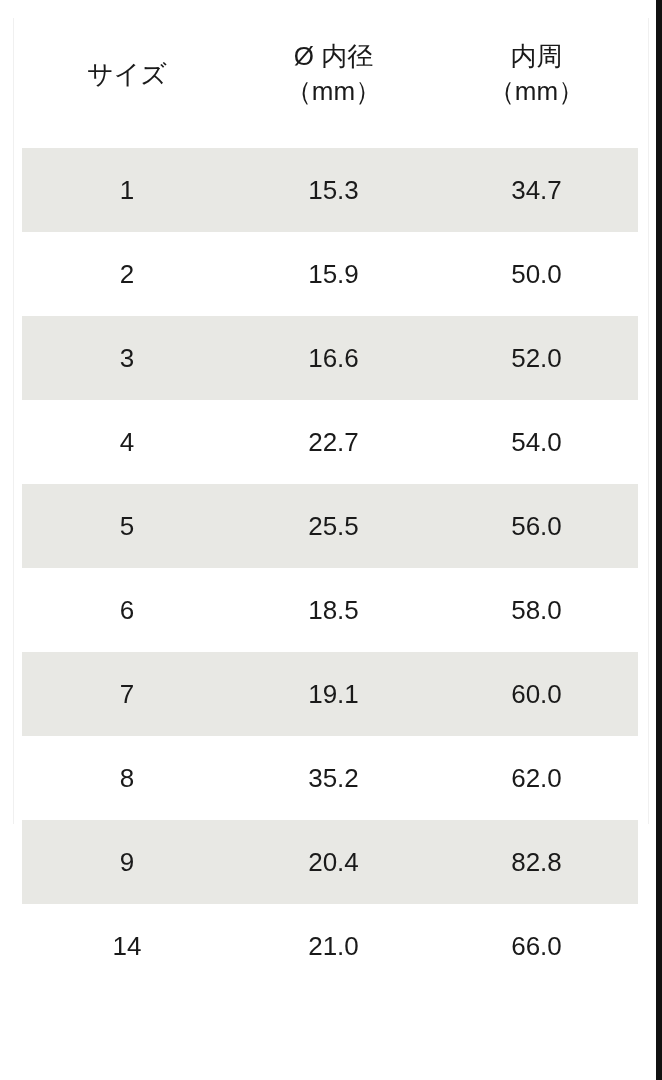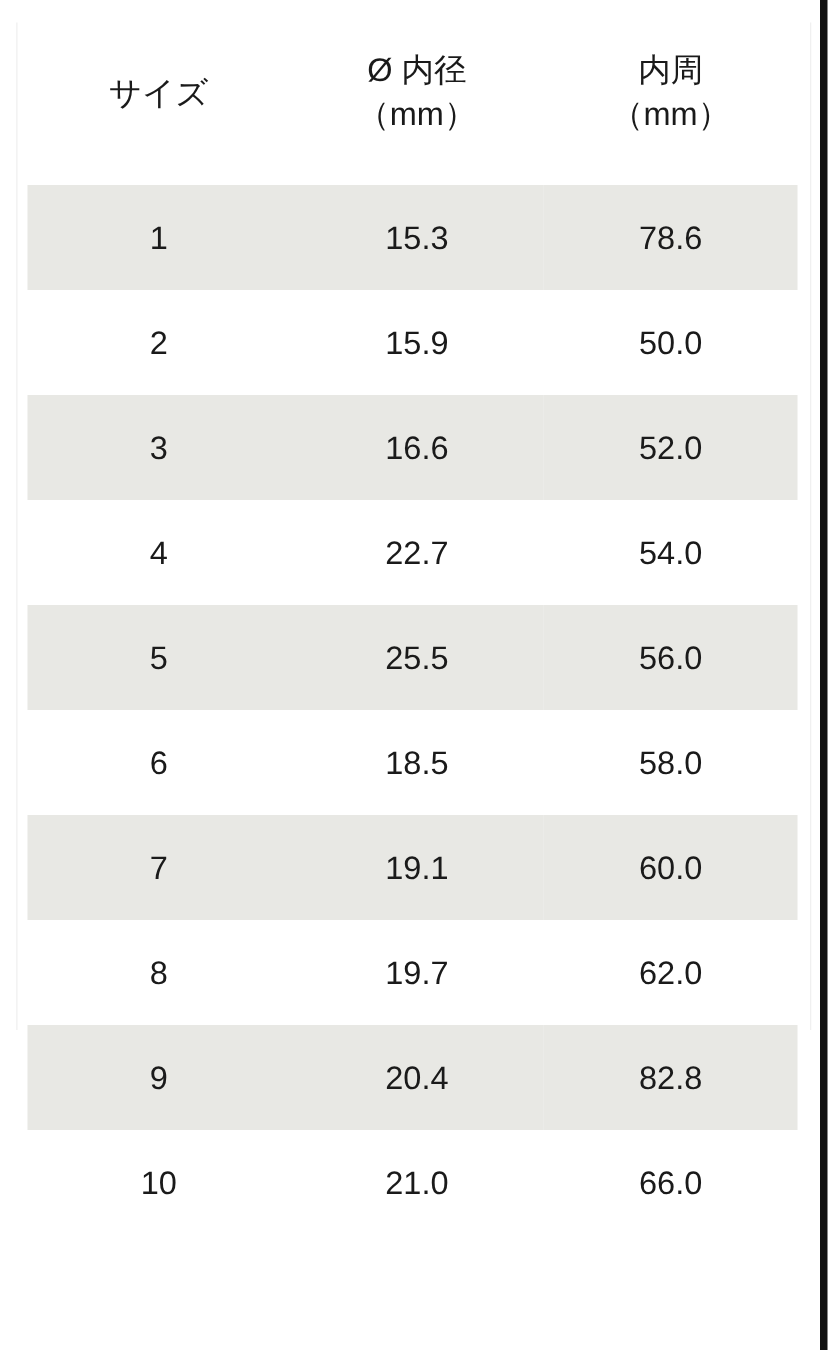--- a/index.html
+++ b/index.html
@@ -114,21 +114,21 @@
           <th>
             <span class="hdr-line">内周</span>
             <span class="hdr-line">（mm）</span>
           </th>
         </tr>
       </thead>
       <tbody id="table-body">
           <tr class="odd">
             <td>1</td>
             <td>15.3</td>
-            <td>78.6</td>
+            <td>34.7</td>
           </tr>
           <tr class="even">
             <td>2</td>
             <td>15.9</td>
             <td>50.0</td>
           </tr>
           <tr class="odd">
             <td>3</td>
             <td>16.6</td>
             <td>52.0</td>
@@ -148,30 +148,30 @@
             <td>18.5</td>
             <td>58.0</td>
           </tr>
           <tr class="odd">
             <td>7</td>
             <td>19.1</td>
             <td>60.0</td>
           </tr>
           <tr class="even">
             <td>8</td>
-            <td>19.7</td>
+            <td>35.2</td>
             <td>62.0</td>
           </tr>
           <tr class="odd">
             <td>9</td>
             <td>20.4</td>
             <td>82.8</td>
           </tr>
           <tr class="even">
-            <td>10</td>
+            <td>14</td>
             <td>21.0</td>
             <td>66.0</td>
           </tr>
         </tbody>
     </table>
   </div>
 
   <div class="edge-strip"></div>
 </div>
 

